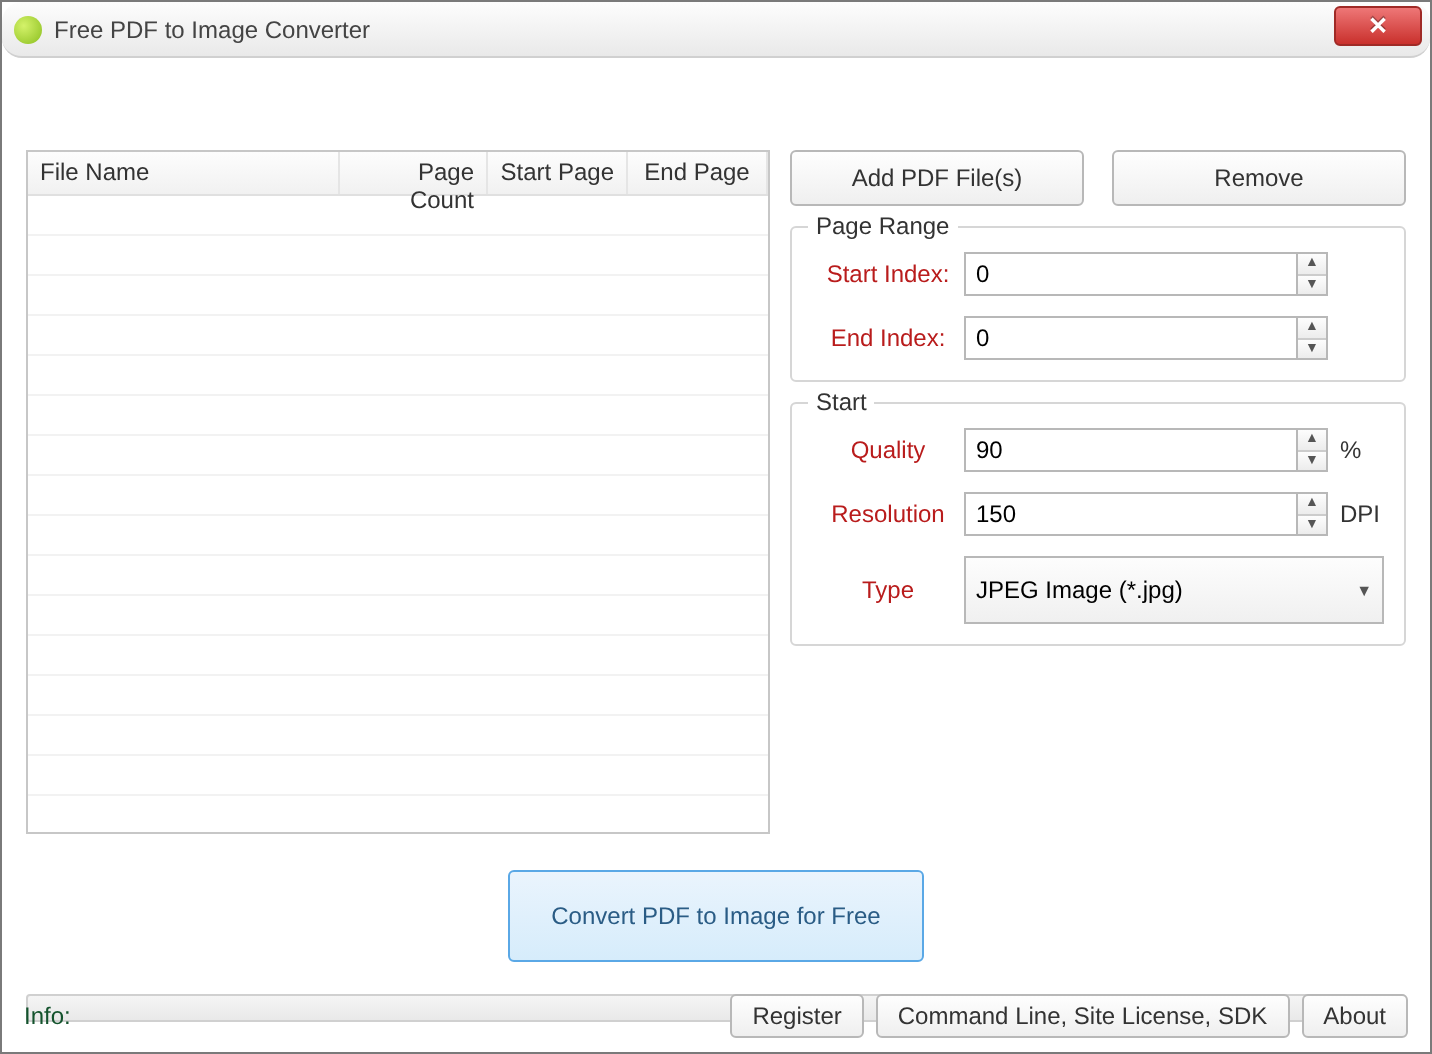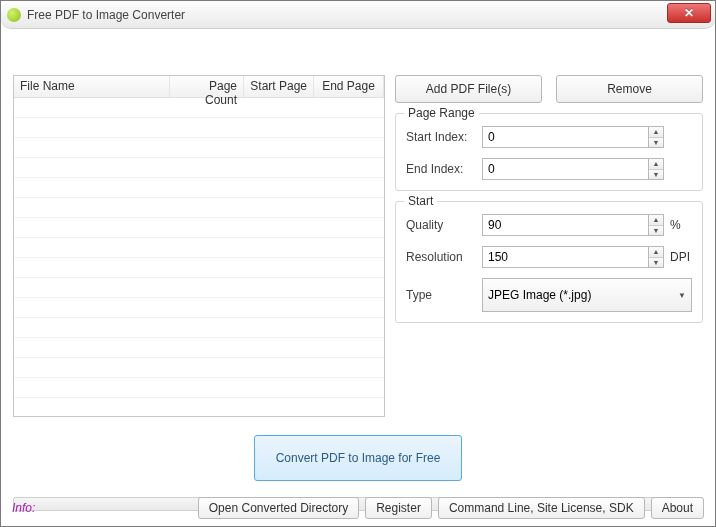--- a/index.html
+++ b/index.html
@@ -29,42 +29,42 @@
 
 
 .right { flex:1; display:flex; flex-direction:column; gap:10px; }
 .btnrow { display:flex; gap:14px; }
 .btn { flex:1; height:28px; background: linear-gradient(#fefefe,#efefef); border:1px solid #b8b8b8; border-radius:3px; display:flex; align-items:center; justify-content:center; color:#333; cursor:pointer; }
 
 .group { border:1px solid #d6d6d6; border-radius:3px; padding: 12px 10px 10px 10px; position:relative; }
 .group .legend { position:absolute; top:-8px; left:8px; background:#fff; padding:0 4px; color:#333; }
 .grow { display:flex; align-items:center; margin-bottom:10px; }
 .grow:last-child { margin-bottom:0; }
-.glabel { width: 76px; color:#404040; }
+.glabel { width: 76px; color:#b91c1c;text-align:center; }
 .num { flex:1; display:flex; align-items:center; }
 .num input { flex:1; height:22px; border:1px solid #b8b8b8; border-right:none; padding:0 5px; }
 .spin { width:16px; height:22px; border:1px solid #b8b8b8; display:flex; flex-direction:column; }
 .spin div { flex:1; display:flex; align-items:center; justify-content:center; background:linear-gradient(#fdfdfd,#ececec); cursor:pointer; font-size:7px; color:#555; }
 .spin div:first-child { border-bottom:1px solid #ccc; }
 .suffix { margin-left:6px; color:#333; width: 22px; }
 
 .select { flex:1; height:22px; border:1px solid #b8b8b8; display:flex; align-items:center; padding:16px 5px; background:linear-gradient(#fdfdfd,#f0f0f0); cursor:pointer; }
 .select .val { flex:1; }
 .select .arrow { font-size:8px; color:#555; }
 
 
 .convert-wrap { display:flex; justify-content:center; margin-top: 18px; }
 .convert { width: 208px; height: 46px; border:1px solid #5aa8e6; border-radius:3px; background: linear-gradient(#eaf4fd,#d6ecfb); display:flex; align-items:center; justify-content:center; color:#2a5c85; cursor:pointer; }
 
 
 .progress { margin: 16px 12px 0 12px; height:14px; border:1px solid #d0d0d0; border-radius:2px; background: linear-gradient(#f5f5f5,#e9e9e9); }
 
 
 .footer { position:absolute; bottom:8px; left:12px; right:12px; display:flex; align-items:center; gap:6px; }
-.footer .info { flex:1; color:#a21caf;font-style:italic; }
+.footer .info { flex:1; color:#14532d; }
 .fbtn { height:22px; padding:0 10px; background: linear-gradient(#fefefe,#efefef); border:1px solid #b8b8b8; border-radius:3px; display:flex; align-items:center; justify-content:center; color:#333; cursor:pointer; white-space:nowrap; }
 </style>
 </head>
 <body>
 
 <div class="titlebar">
   <div class="app-icon"></div>
   <div class="title">Free PDF to Image Converter</div>
   <div class="close-btn">
       <span>✕</span>
@@ -168,17 +168,16 @@
 </div>
 
 <div class="convert-wrap">
   <div class="convert">Convert PDF to Image for Free</div>
 </div>
 
 <div class="progress"></div>
 
 <div class="footer">
   <div class="info">Info:</div>
-  <div class="fbtn">Open Converted Directory</div>
   <div class="fbtn">Register</div>
   <div class="fbtn">Command Line, Site License, SDK</div>
   <div class="fbtn">About</div>
 </div>
 
 </body></html>

